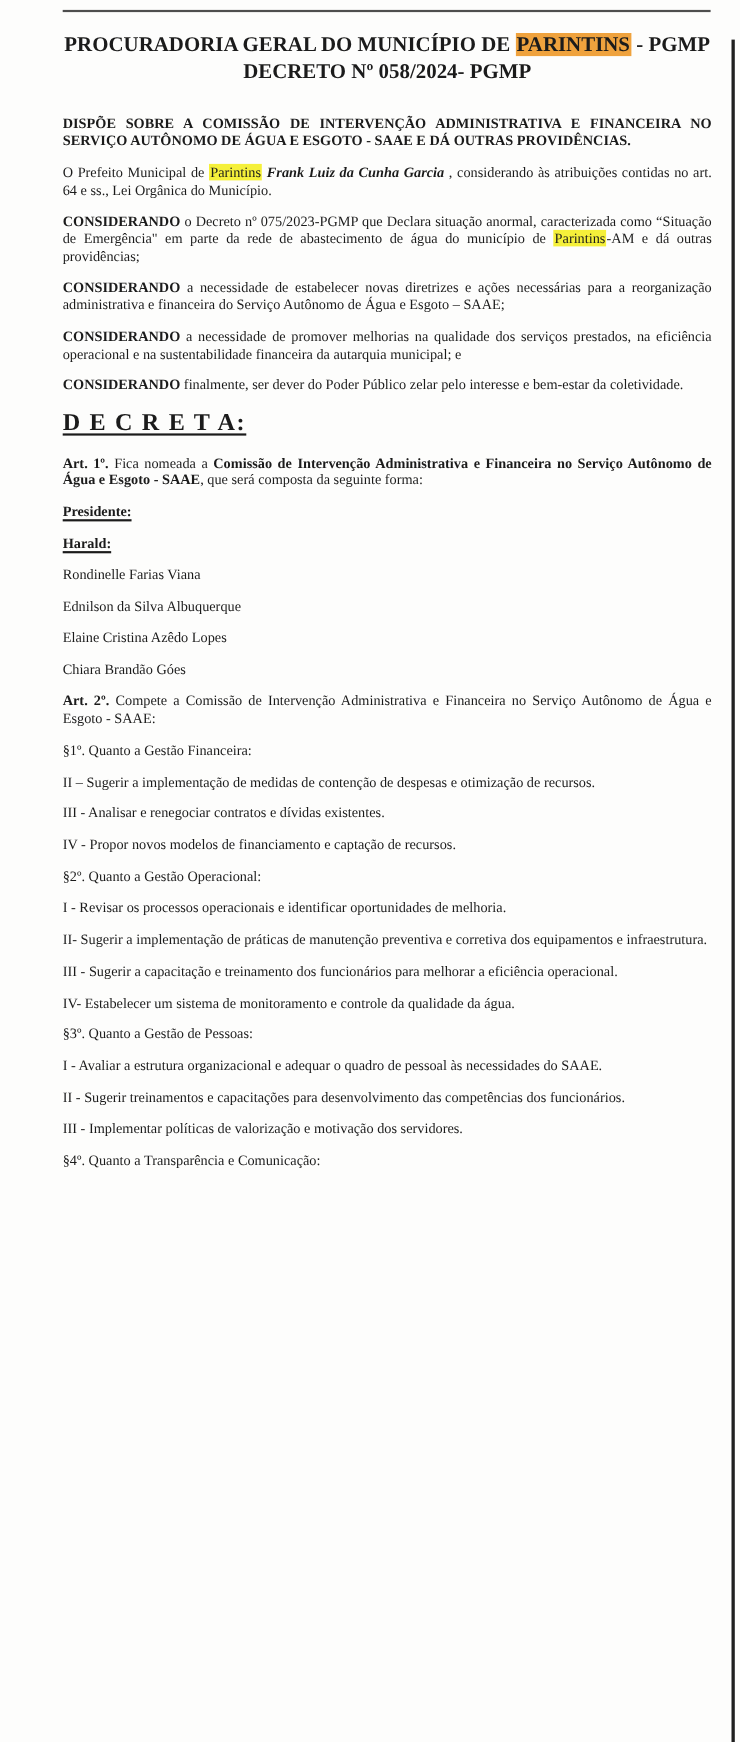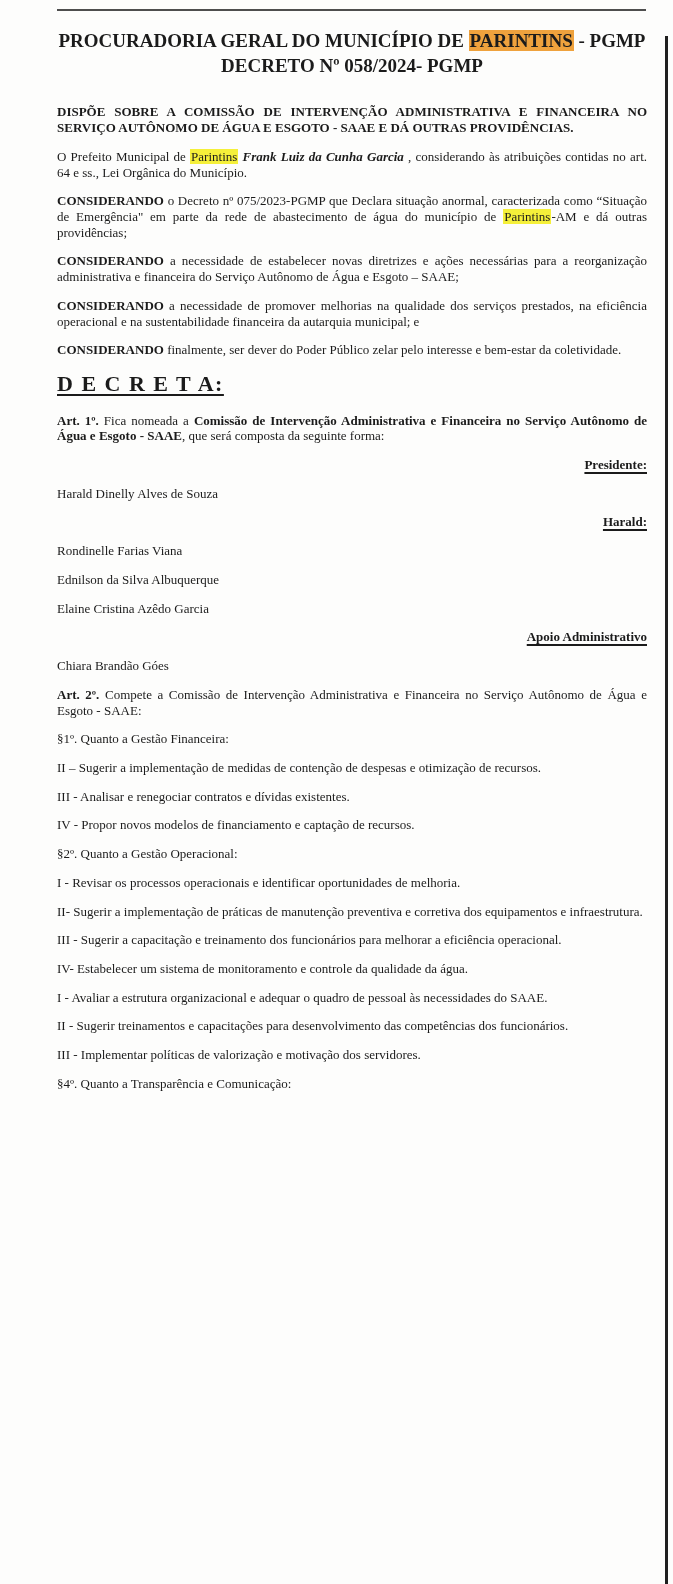--- a/index.html
+++ b/index.html
@@ -46,21 +46,21 @@
     margin: 0 0 26px 0;
   }
   p.blk {
     margin: 0 0 13px 0;
     font-size: 13px;
     line-height: 1.21;
     text-align: justify;
   }
   p.blk.heading { font-weight: bold; }
   p.blk.plain { text-align: left; }
-  p.blk.subhead { text-align: right; }
+  p.blk.subhead { text-align: left; }
   p.blk.decreta {
     text-align: left;
     font-size: 22px;
     letter-spacing: 1.5px;
     margin-bottom: 15px;
   }
   .b { font-weight: bold; }
   .i { font-style: italic; margin-top: 48px; }
   .u {
     text-decoration: underline;
@@ -85,35 +85,34 @@
   <main>
       <p class="blk heading"><span class="b">DISPÕE SOBRE A COMISSÃO DE INTERVENÇÃO ADMINISTRATIVA E FINANCEIRA NO SERVIÇO AUTÔNOMO DE ÁGUA E ESGOTO - SAAE E DÁ OUTRAS PROVIDÊNCIAS.</span></p>
       <p class="blk para"><span>O Prefeito Municipal de </span><mark class="hl-yellow">Parintins</mark><span> </span><span class="b i">Frank Luiz da Cunha Garcia</span><span> , considerando às atribuições contidas no art. 64 e ss., Lei Orgânica do Município.</span></p>
       <p class="blk para"><span class="b">CONSIDERANDO</span><span> o Decreto nº 075/2023-PGMP que Declara situação anormal, caracterizada como “Situação de Emergência" em parte da rede de abastecimento de água do município de </span><mark class="hl-yellow">Parintins</mark><span>-AM e dá outras providências;</span></p>
       <p class="blk para"><span class="b">CONSIDERANDO</span><span> a necessidade de estabelecer novas diretrizes e ações necessárias para a reorganização administrativa e financeira do Serviço Autônomo de Água e Esgoto – SAAE;</span></p>
       <p class="blk para"><span class="b">CONSIDERANDO</span><span> a necessidade de promover melhorias na qualidade dos serviços prestados, na eficiência operacional e na sustentabilidade financeira da autarquia municipal; e</span></p>
       <p class="blk para"><span class="b">CONSIDERANDO</span><span> finalmente, ser dever do Poder Público zelar pelo interesse e bem-estar da coletividade.</span></p>
       <p class="blk decreta"><span class="b u">D E C R E T A:</span></p>
       <p class="blk para"><span class="b">Art. 1º.</span><span> Fica nomeada a </span><span class="b">Comissão de Intervenção Administrativa e Financeira no Serviço Autônomo de Água e Esgoto - SAAE</span><span>, que será composta da seguinte forma:</span></p>
       <p class="blk subhead"><span class="b u">Presidente:</span></p>
-      <p class="blk plain"><span>Harald Dinelly Alves de Souza</span></p>
       <p class="blk subhead"><span class="b u">Harald:</span></p>
       <p class="blk plain"><span>Rondinelle Farias Viana</span></p>
       <p class="blk plain"><span>Ednilson da Silva Albuquerque</span></p>
-      <p class="blk plain"><span>Elaine Cristina Azêdo Garcia</span></p>
-      <p class="blk subhead"><span class="b u">Apoio Administrativo</span></p>
+      <p class="blk plain"><span>Elaine Cristina Azêdo Lopes</span></p>
       <p class="blk plain"><span>Chiara Brandão Góes</span></p>
       <p class="blk para"><span class="b">Art. 2º.</span><span> Compete a Comissão de Intervenção Administrativa e Financeira no Serviço Autônomo de Água e Esgoto - SAAE:</span></p>
       <p class="blk para"><span>§1º. Quanto a Gestão Financeira:</span></p>
       <p class="blk para"><span>II – Sugerir a implementação de medidas de contenção de despesas e otimização de recursos.</span></p>
       <p class="blk para"><span>III - Analisar e renegociar contratos e dívidas existentes.</span></p>
       <p class="blk para"><span>IV - Propor novos modelos de financiamento e captação de recursos.</span></p>
       <p class="blk para"><span>§2º. Quanto a Gestão Operacional:</span></p>
       <p class="blk para"><span>I - Revisar os processos operacionais e identificar oportunidades de melhoria.</span></p>
       <p class="blk para"><span>II- Sugerir a implementação de práticas de manutenção preventiva e corretiva dos equipamentos e infraestrutura.</span></p>
       <p class="blk para"><span>III - Sugerir a capacitação e treinamento dos funcionários para melhorar a eficiência operacional.</span></p>
       <p class="blk para"><span>IV- Estabelecer um sistema de monitoramento e controle da qualidade da água.</span></p>
+      <p class="blk para"><span>§3º. Quanto a Gestão de Pessoas:</span></p>
       <p class="blk para"><span>I - Avaliar a estrutura organizacional e adequar o quadro de pessoal às necessidades do SAAE.</span></p>
       <p class="blk para"><span>II - Sugerir treinamentos e capacitações para desenvolvimento das competências dos funcionários.</span></p>
       <p class="blk para"><span>III - Implementar políticas de valorização e motivação dos servidores.</span></p>
       <p class="blk para"><span>§4º. Quanto a Transparência e Comunicação:</span></p>
     </main>
 </div>
 
 </body></html>

